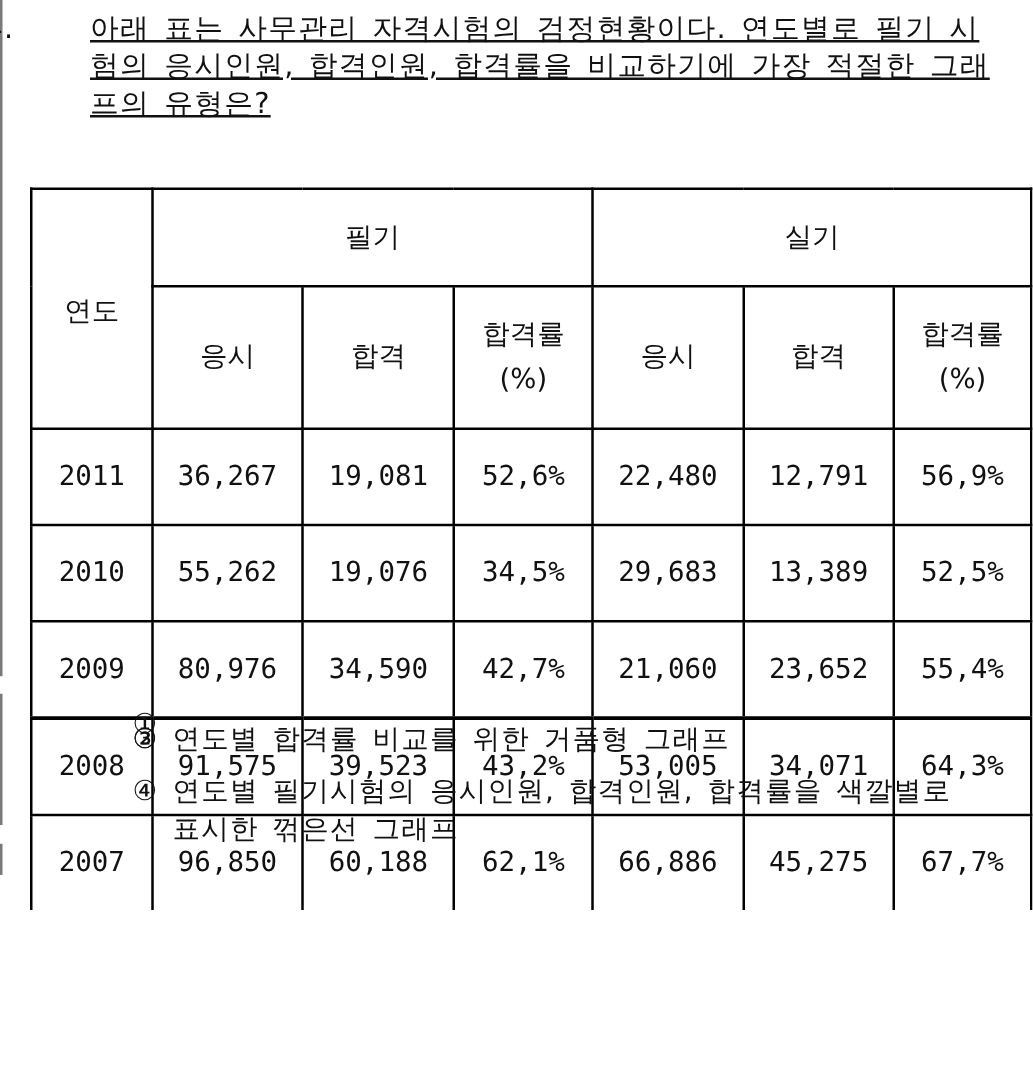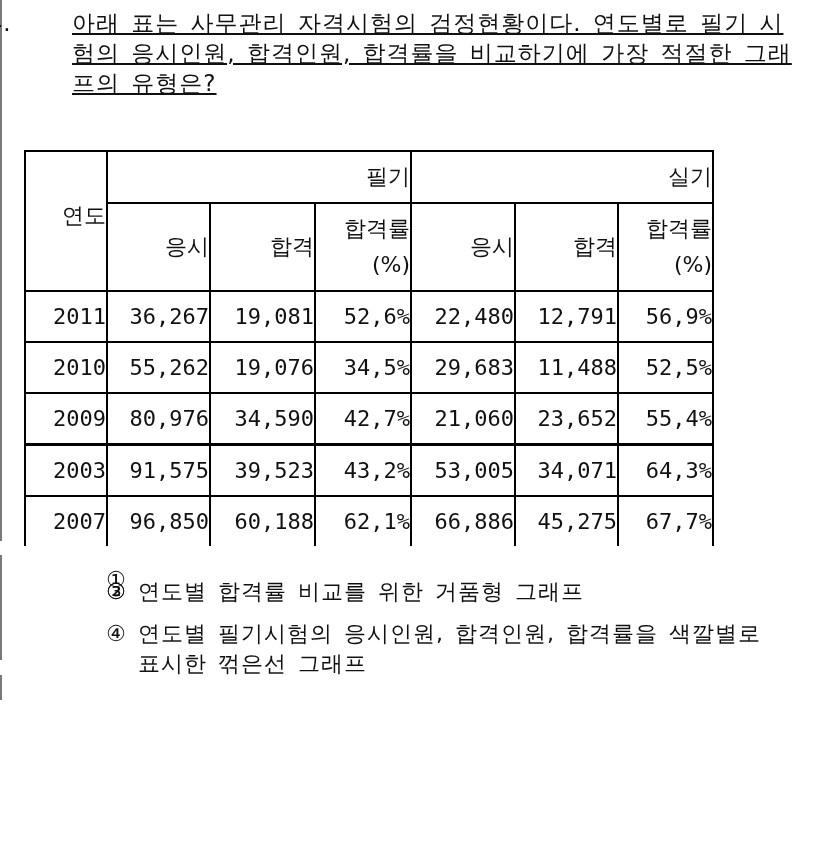--- a/index.html
+++ b/index.html
@@ -48,22 +48,22 @@
       position: absolute;
       left: 24px;
       top: 150px;
       border-collapse: collapse;
       font-family: "DejaVu Sans Mono", monospace;
       font-size: 22px;
       color: #111;
     }
     table.data-table td, table.data-table th {
       border: 2px solid #000;
-      text-align: right;
-      padding: 0;
+      text-align: center;
+      padding: 13px;
       font-weight: normal;
       letter-spacing: 0px;
     }
     table.data-table tr.last td {
       border-bottom: none;
     }
     table.data-table tr.thick-top td {
       border-top: 3px solid #000;
     }
     table.data-table thead th.group {
@@ -159,34 +159,34 @@
       <td>22,480</td>
       <td>12,791</td>
       <td>56,9%</td>
     </tr>
     <tr>
       <td>2010</td>
       <td>55,262</td>
       <td>19,076</td>
       <td>34,5%</td>
       <td>29,683</td>
-      <td>11,488</td>
+      <td>13,389</td>
       <td>52,5%</td>
     </tr>
     <tr>
       <td>2009</td>
       <td>80,976</td>
       <td>34,590</td>
       <td>42,7%</td>
       <td>21,060</td>
       <td>23,652</td>
       <td>55,4%</td>
     </tr>
     <tr class="thick-top">
-      <td>2003</td>
+      <td>2008</td>
       <td>91,575</td>
       <td>39,523</td>
       <td>43,2%</td>
       <td>53,005</td>
       <td>34,071</td>
       <td>64,3%</td>
     </tr>
     <tr class="last">
       <td>2007</td>
       <td>96,850</td>

